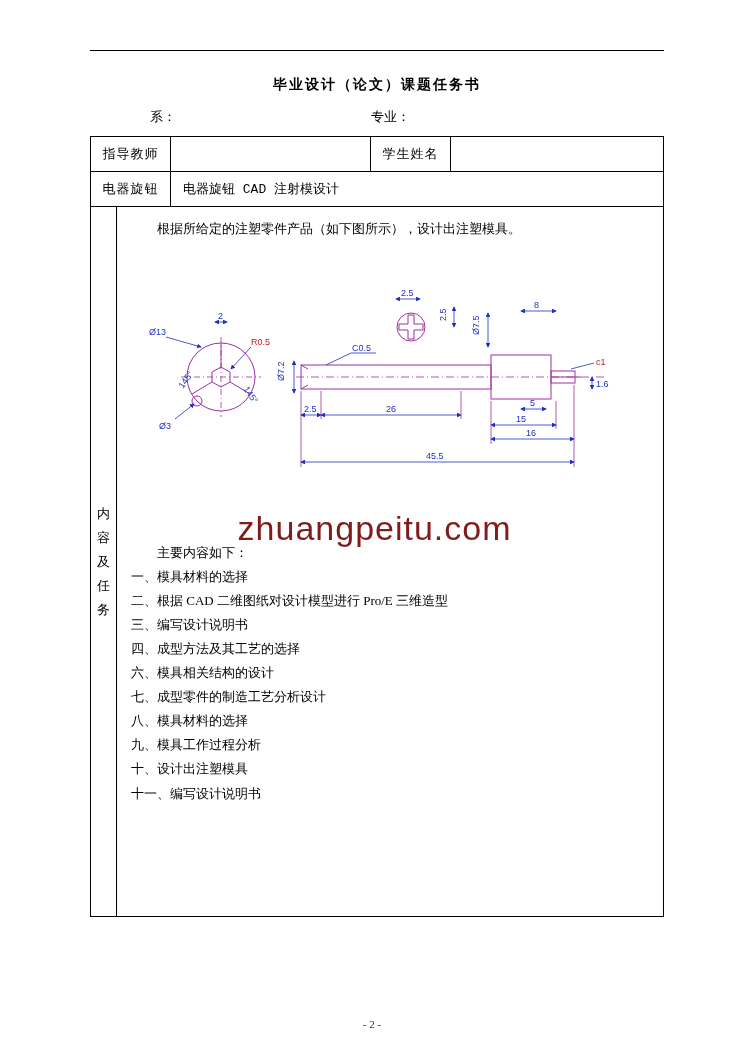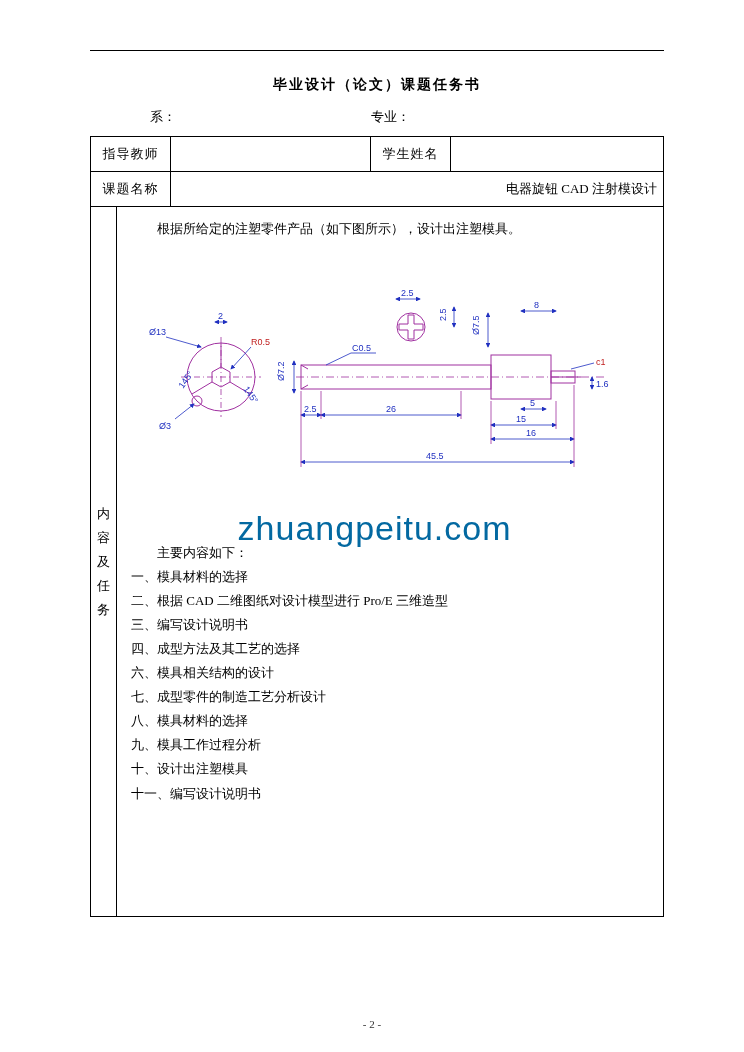--- a/index.html
+++ b/index.html
@@ -42,21 +42,21 @@
     width: 100%;
   }
   .form-table td {
     border: 1px solid #000;
     padding: 8px 6px;
     font-size: 13px;
     text-align: center;
     vertical-align: middle;
   }
   .form-table .lbl { width: 80px; letter-spacing: 1px; }
-  .form-table .val { text-align: right; padding-left: 12px; }
+  .form-table .val { text-align: left; padding-left: 12px; font-family: Liberation Mono, monospace; }
   .content-cell {
     border: 1px solid #000;
     border-top: none;
     display: flex;
     height: 710px;
   }
   .side-label {
     width: 26px;
     border-right: 1px solid #000;
     display: flex;
@@ -80,21 +80,21 @@
     height: 270px;
     position: relative;
     margin: 4px 0 6px 0;
   }
   .watermark {
     position: absolute;
     left: 50%;
     top: 250px;
     transform: translateX(-56%);
     font-size: 34px;
-    color: #0369a1;
+    color: #7f1d1d;
     font-family: Arial, sans-serif;
     letter-spacing: 1px;
     pointer-events: none;
     z-index: 5;
     font-weight: 400;
   }
   .list { margin-top: 24px; }
   .list-hdr { text-indent: 2em; }
   .list div { }
   .pager {
@@ -129,21 +129,21 @@
 
   <table class="form-table">
     <tbody>
         <tr>
       <td class="lbl">指导教师</td>
       <td class="val" style="width:200px"></td>
       <td class="lbl">学生姓名</td>
       <td class="val"></td>
     </tr>
     <tr>
-      <td class="lbl">课题名称</td>
+      <td class="lbl">电器旋钮</td>
       <td class="val" colspan="3">电器旋钮 CAD 注射模设计</td>
     </tr>
   </tbody>
     </table>
 
   <div class="content-cell">
     <div class="side-label">
       <span>内</span>
       <span>容</span>
       <span>及</span>

